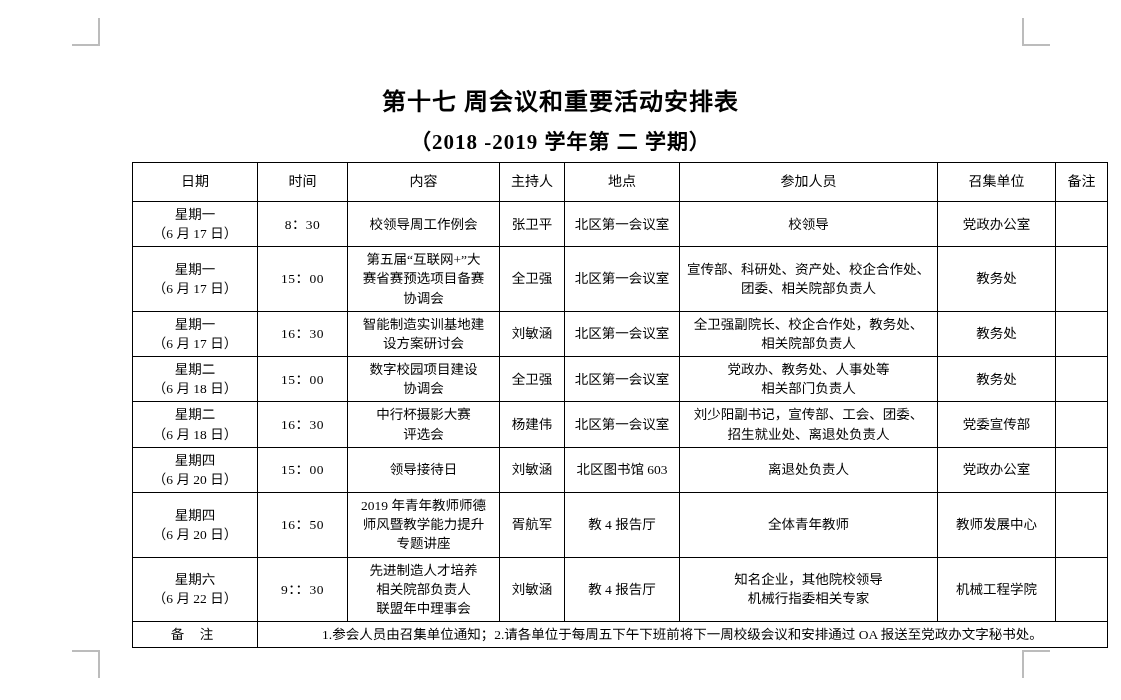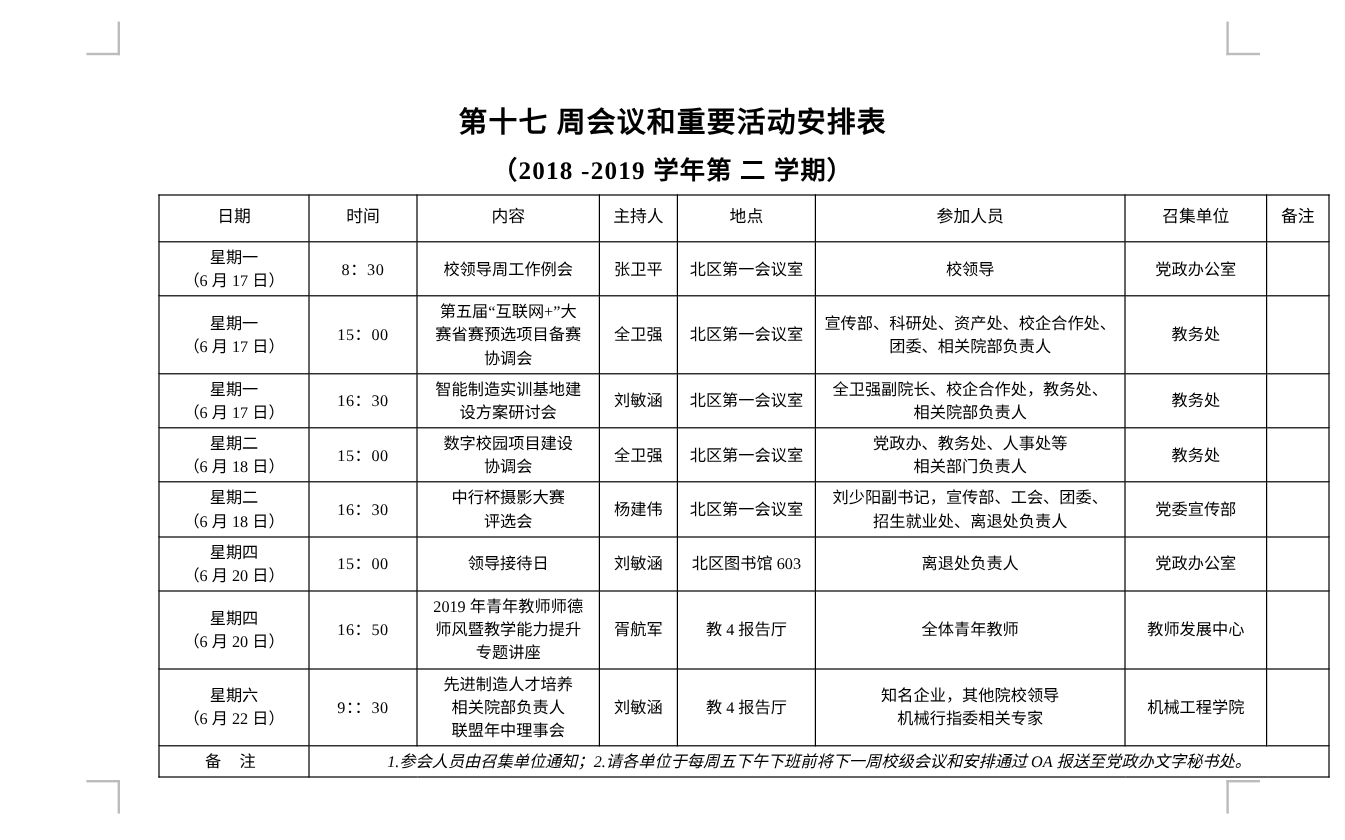--- a/index.html
+++ b/index.html
@@ -118,21 +118,20 @@
   .col-remark   { width: 52px;  }
 
   .cell-lines span { display: block; white-space: nowrap; }
   .cell-time { letter-spacing: 0.5px; }
   .footer-label { letter-spacing: 6px; }
   .footer-note {
     text-align: center;
     font-size: 13.5px;
     padding: 8px 6px;
     white-space: nowrap;
-    font-style: italic;
   }
 </style>
 </head>
 <body>
 
 <div class="crop-mark crop-tl"></div>
 <div class="crop-mark crop-tr"></div>
 <div class="crop-mark crop-bl"></div>
 <div class="crop-mark crop-br"></div>
 

